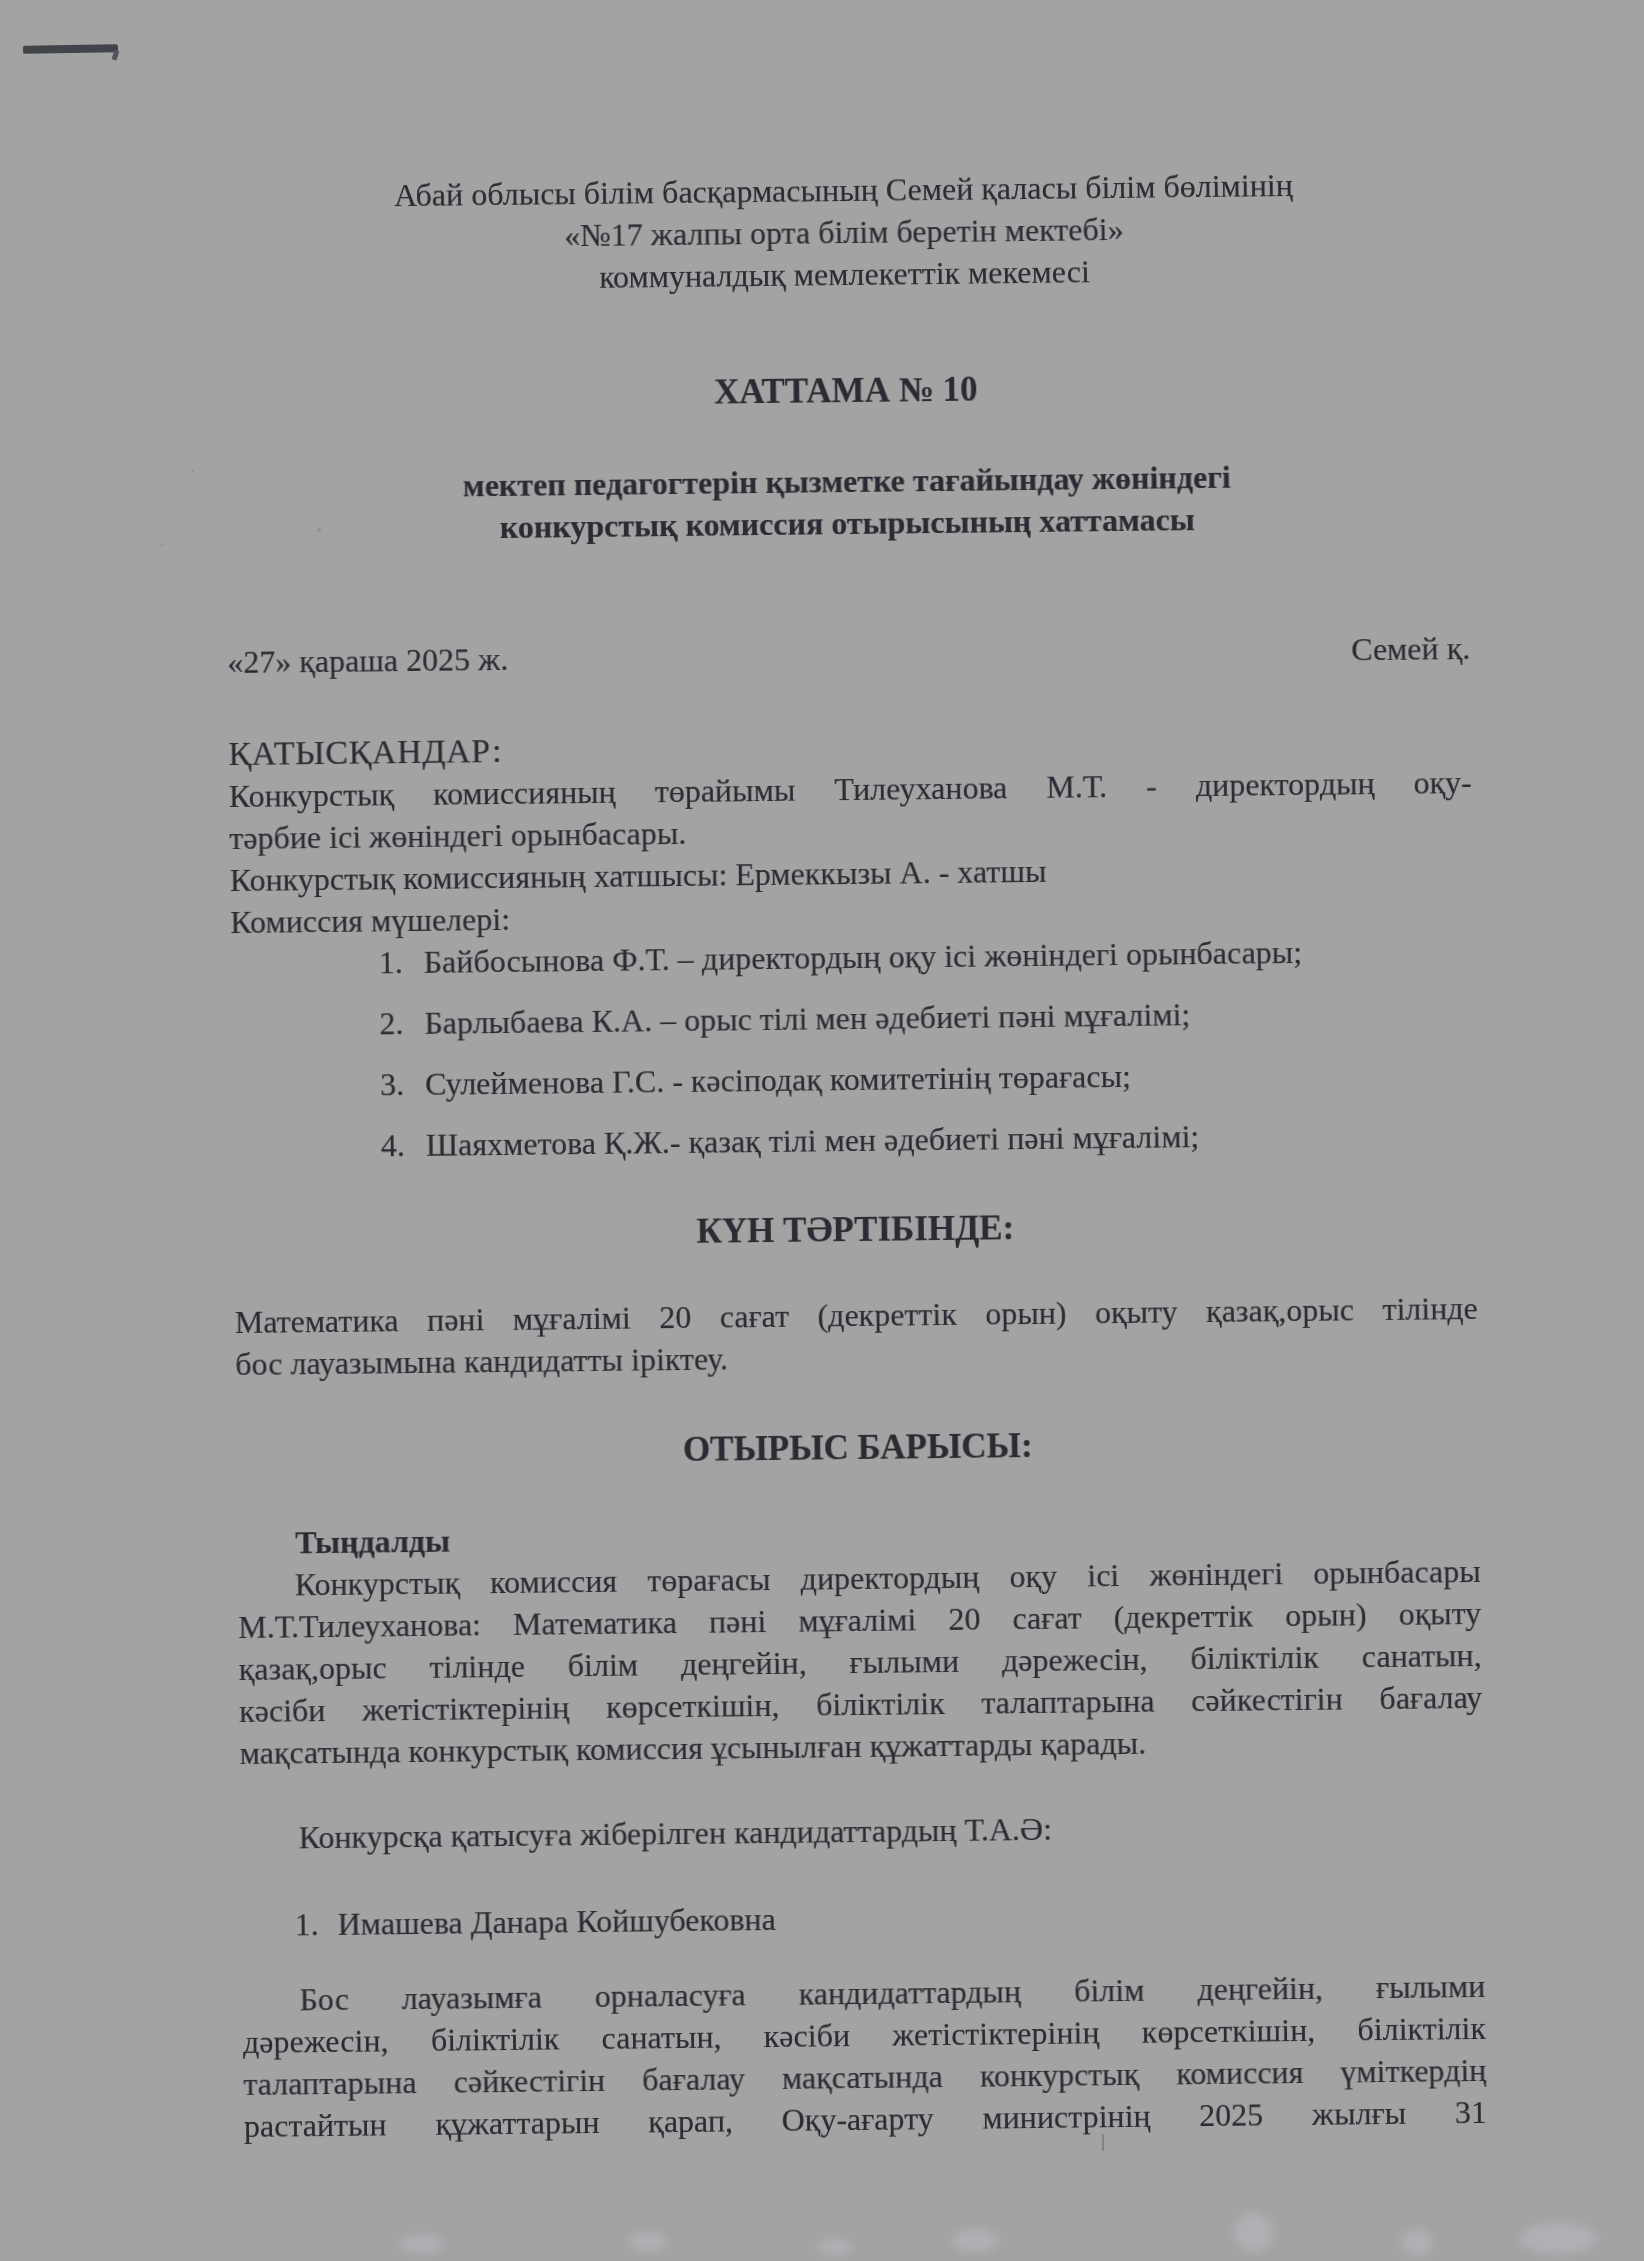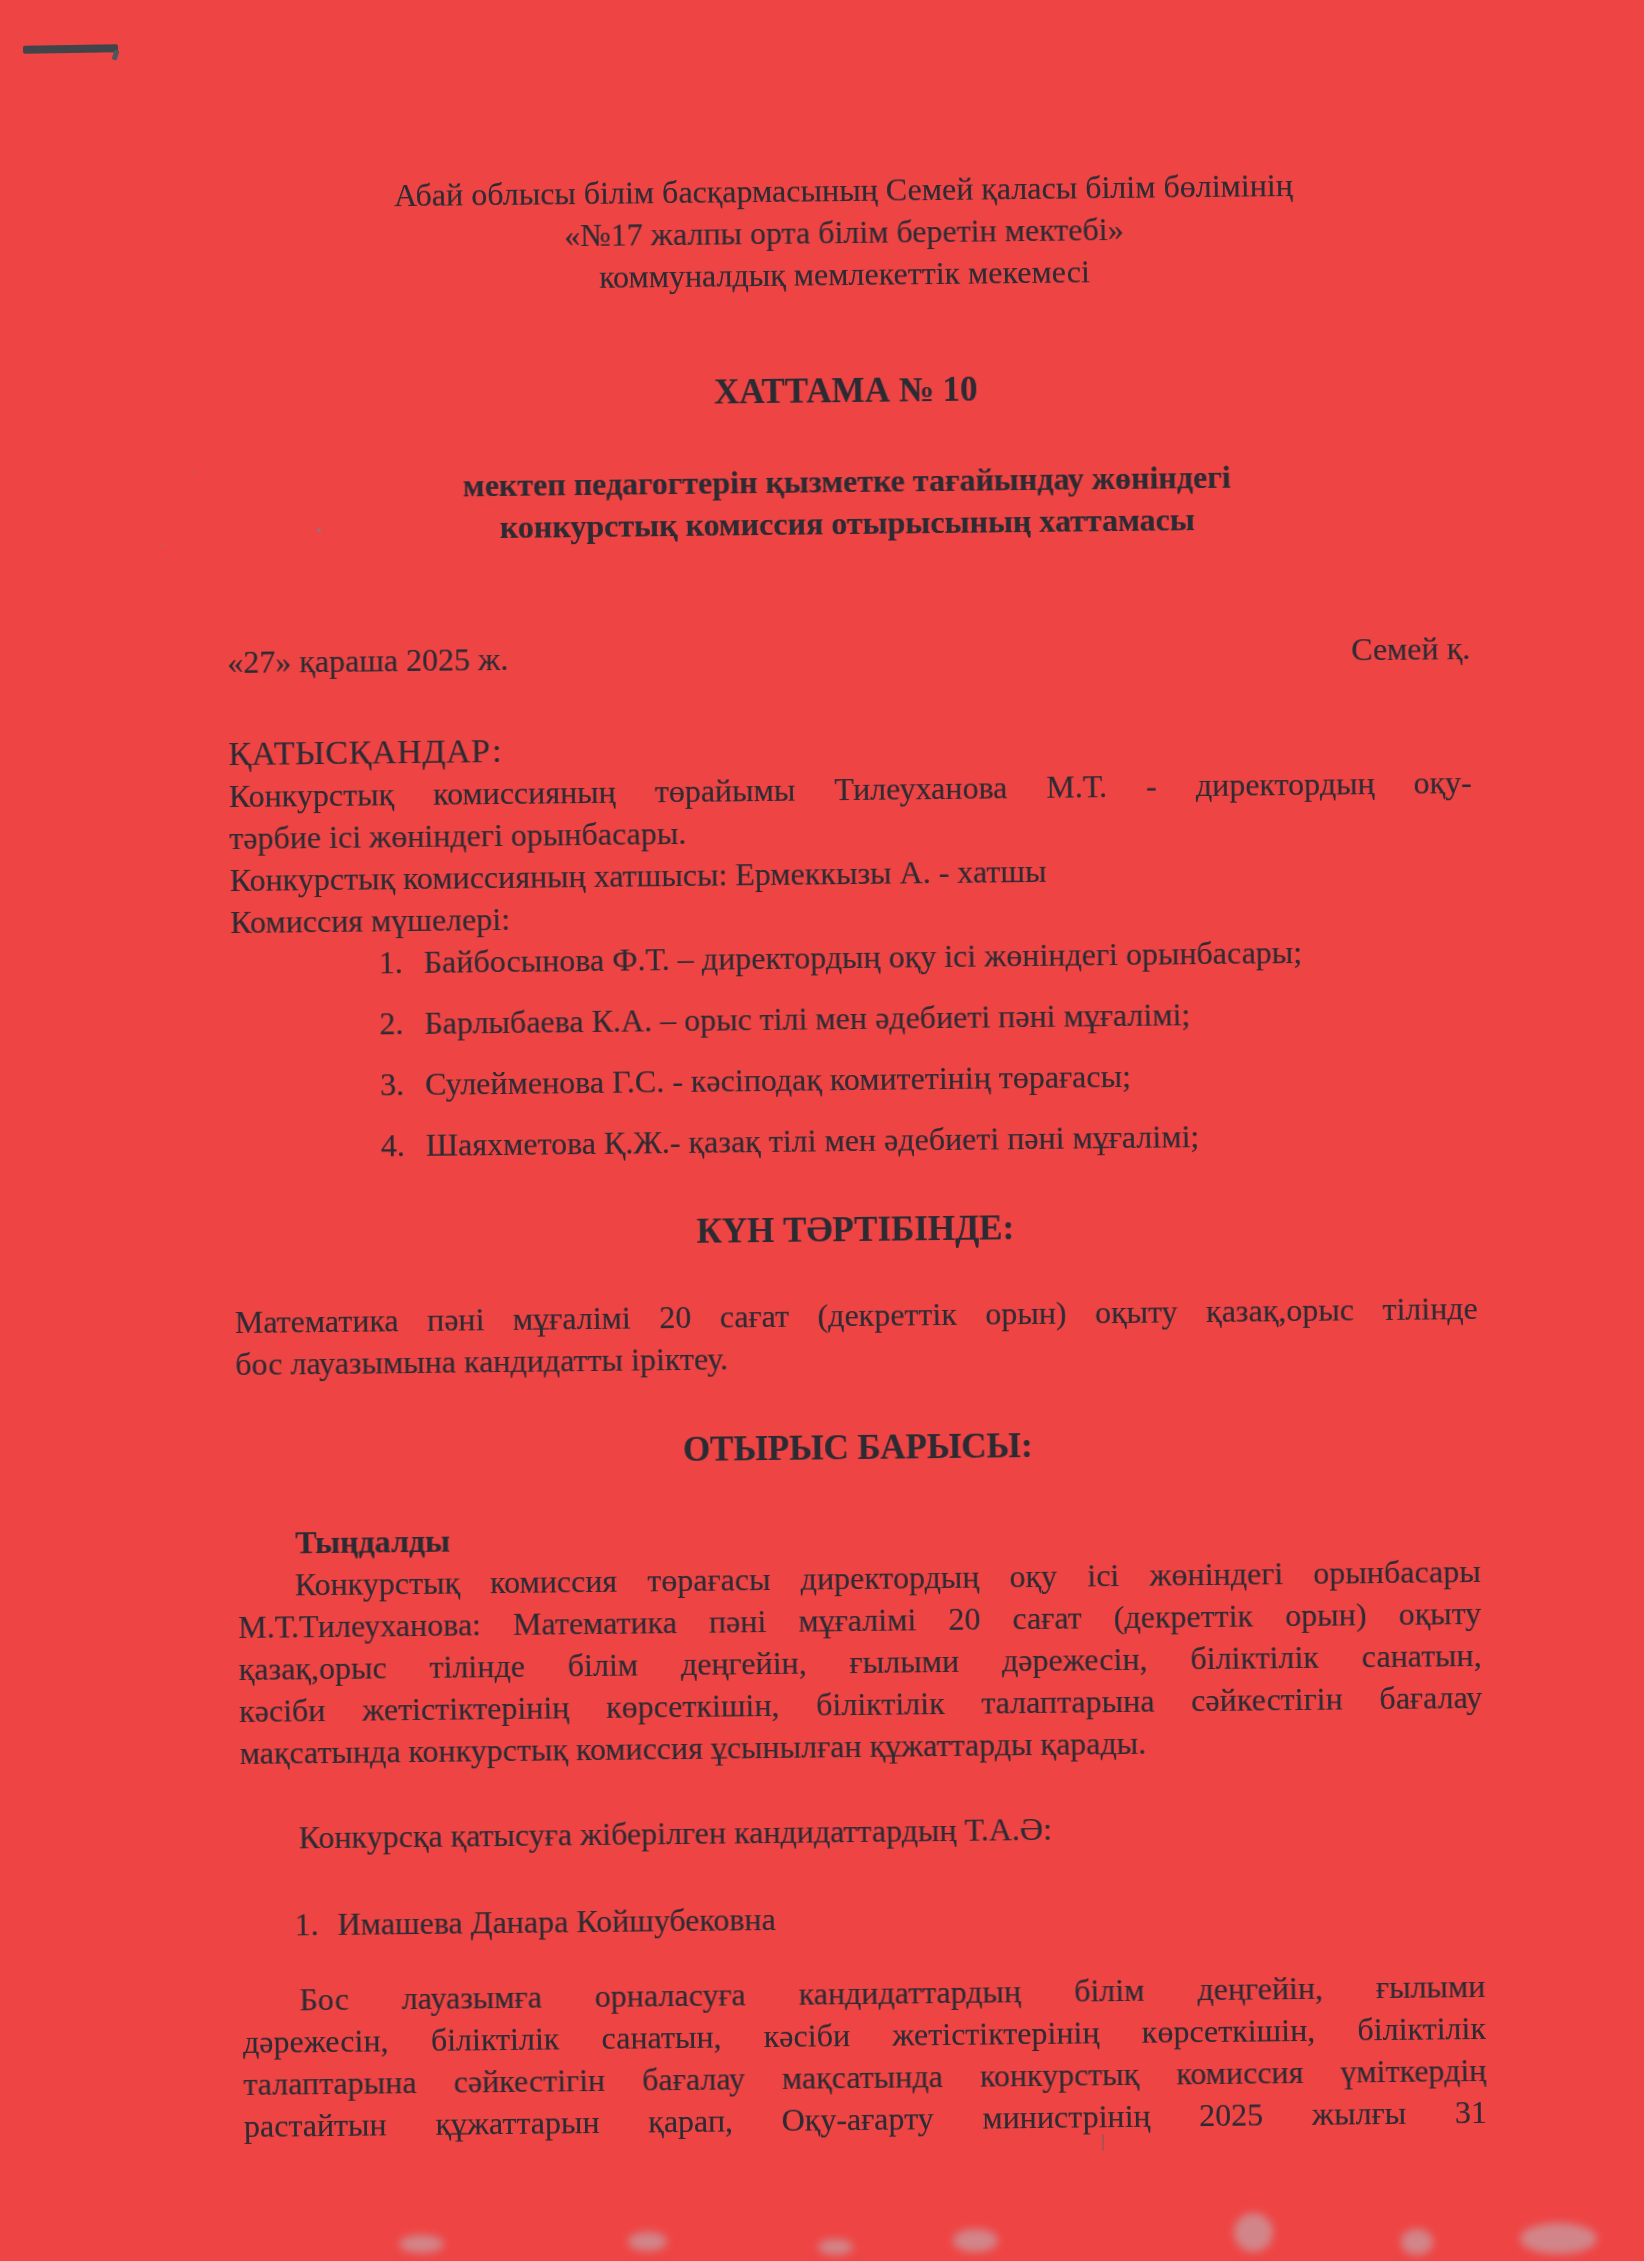--- a/index.html
+++ b/index.html
@@ -1,20 +1,20 @@
 <!DOCTYPE html>
 <html lang="kk" style="font-size:10.3px"><head>
 <meta charset="utf-8">
 <title>ХАТТАМА № 10</title>
 <style>
   html,body{margin:0;padding:0;background:#888;}
   .page{
     position:relative;
     width:1644px;height:2261px;
-    background:#ef4444;
+    background:#a3a3a3;
     overflow:hidden;
     font-family:"Liberation Serif","DejaVu Serif",serif;
     color:#2b2b33;
   }
   
   .content{
     position:absolute;left:232px;top:0;width:1243px;
     padding-top:169px;
     transform:rotate(-0.65deg);
     font-size:32px;line-height:42px;

